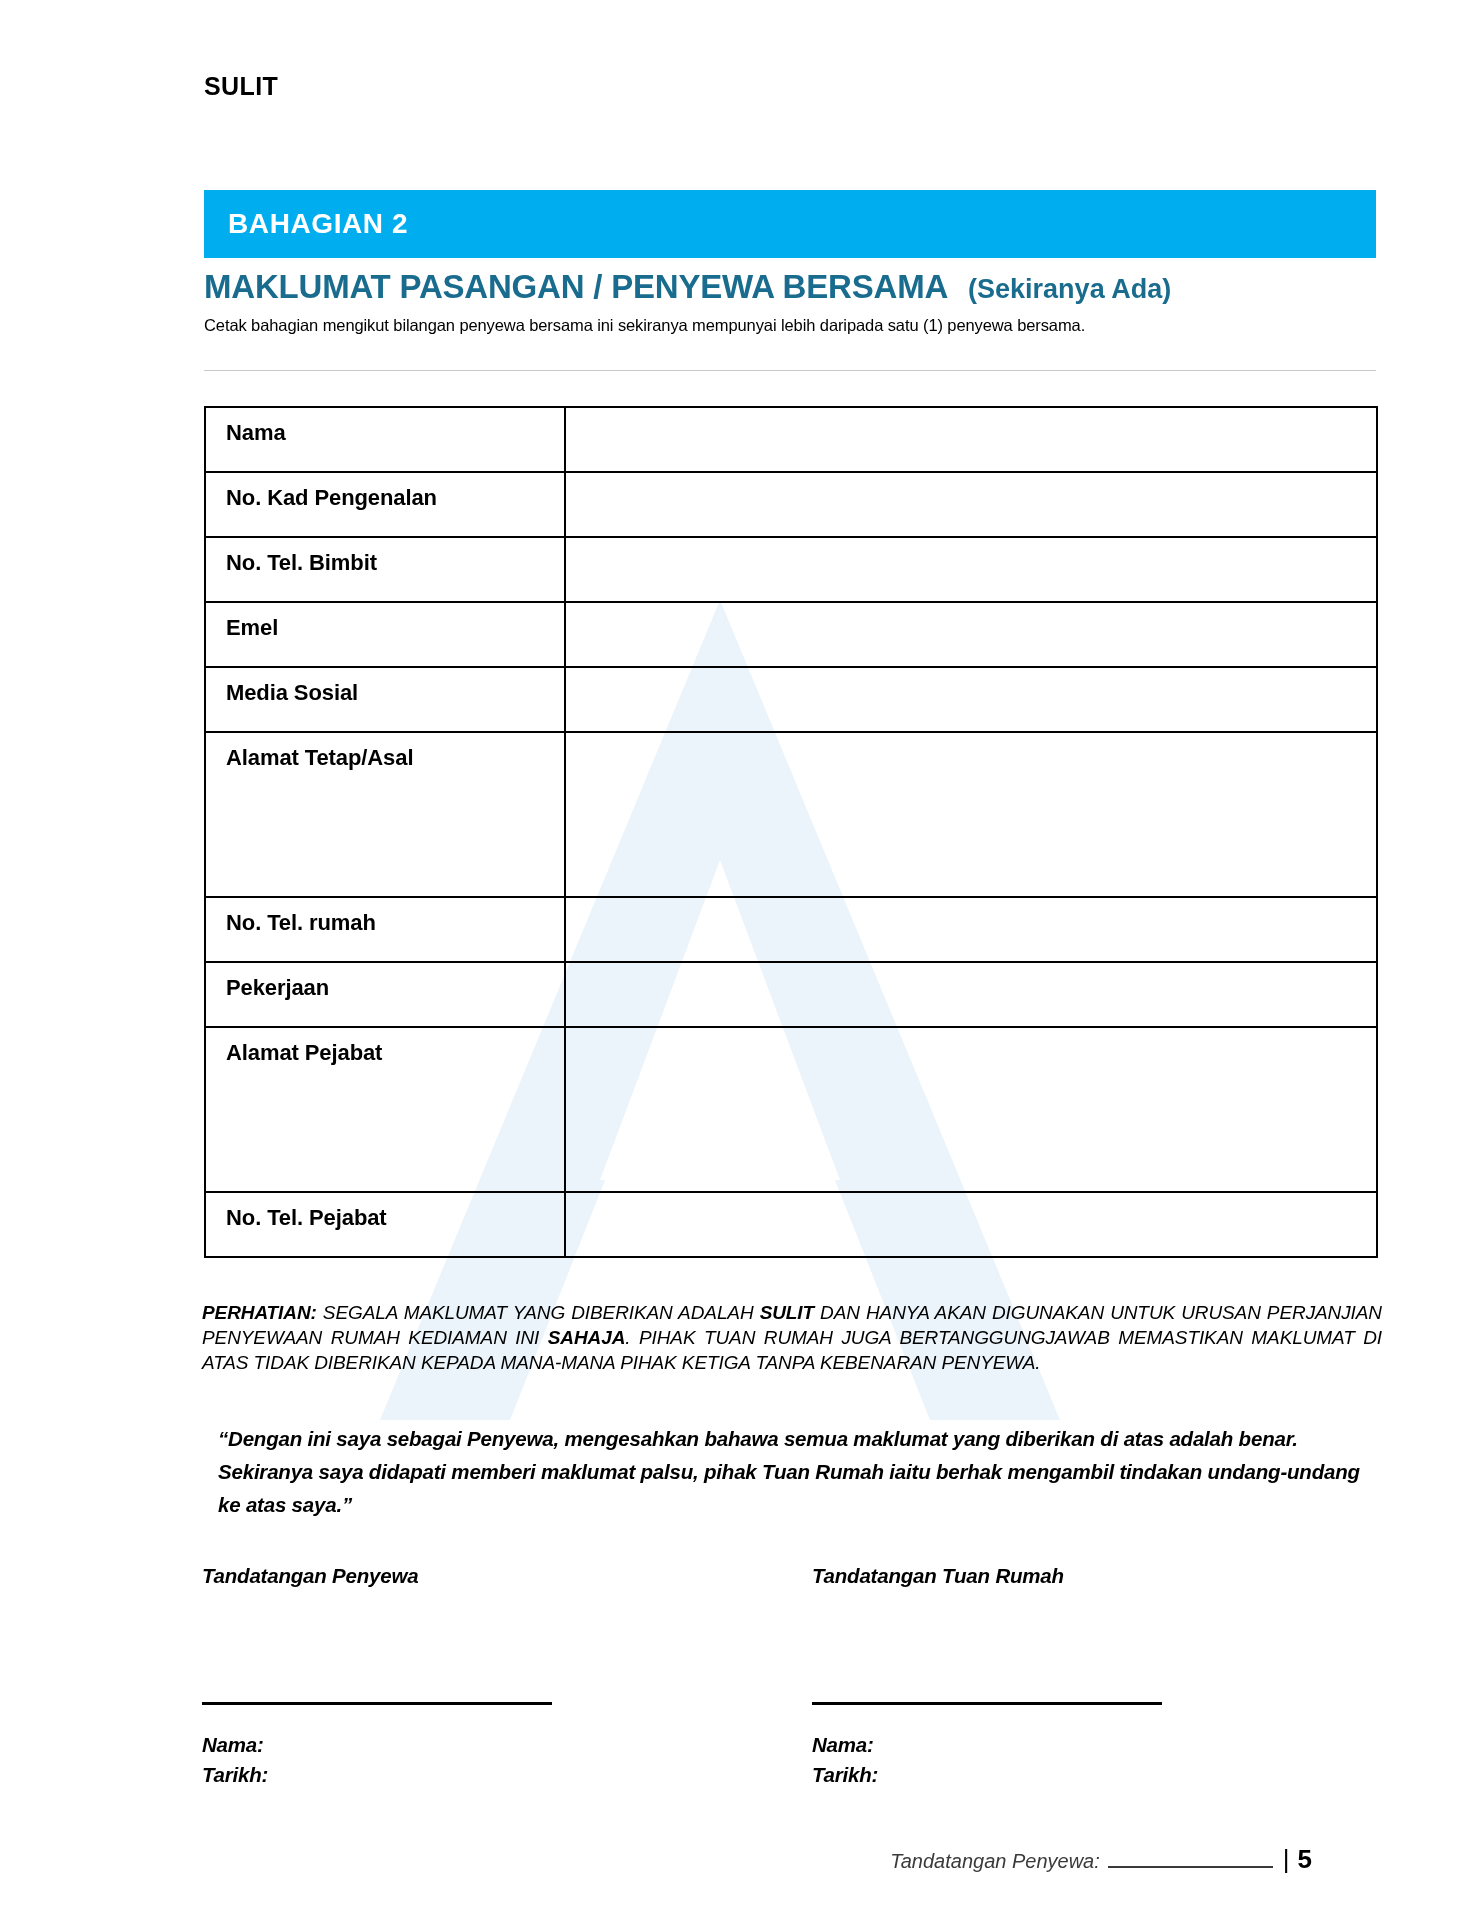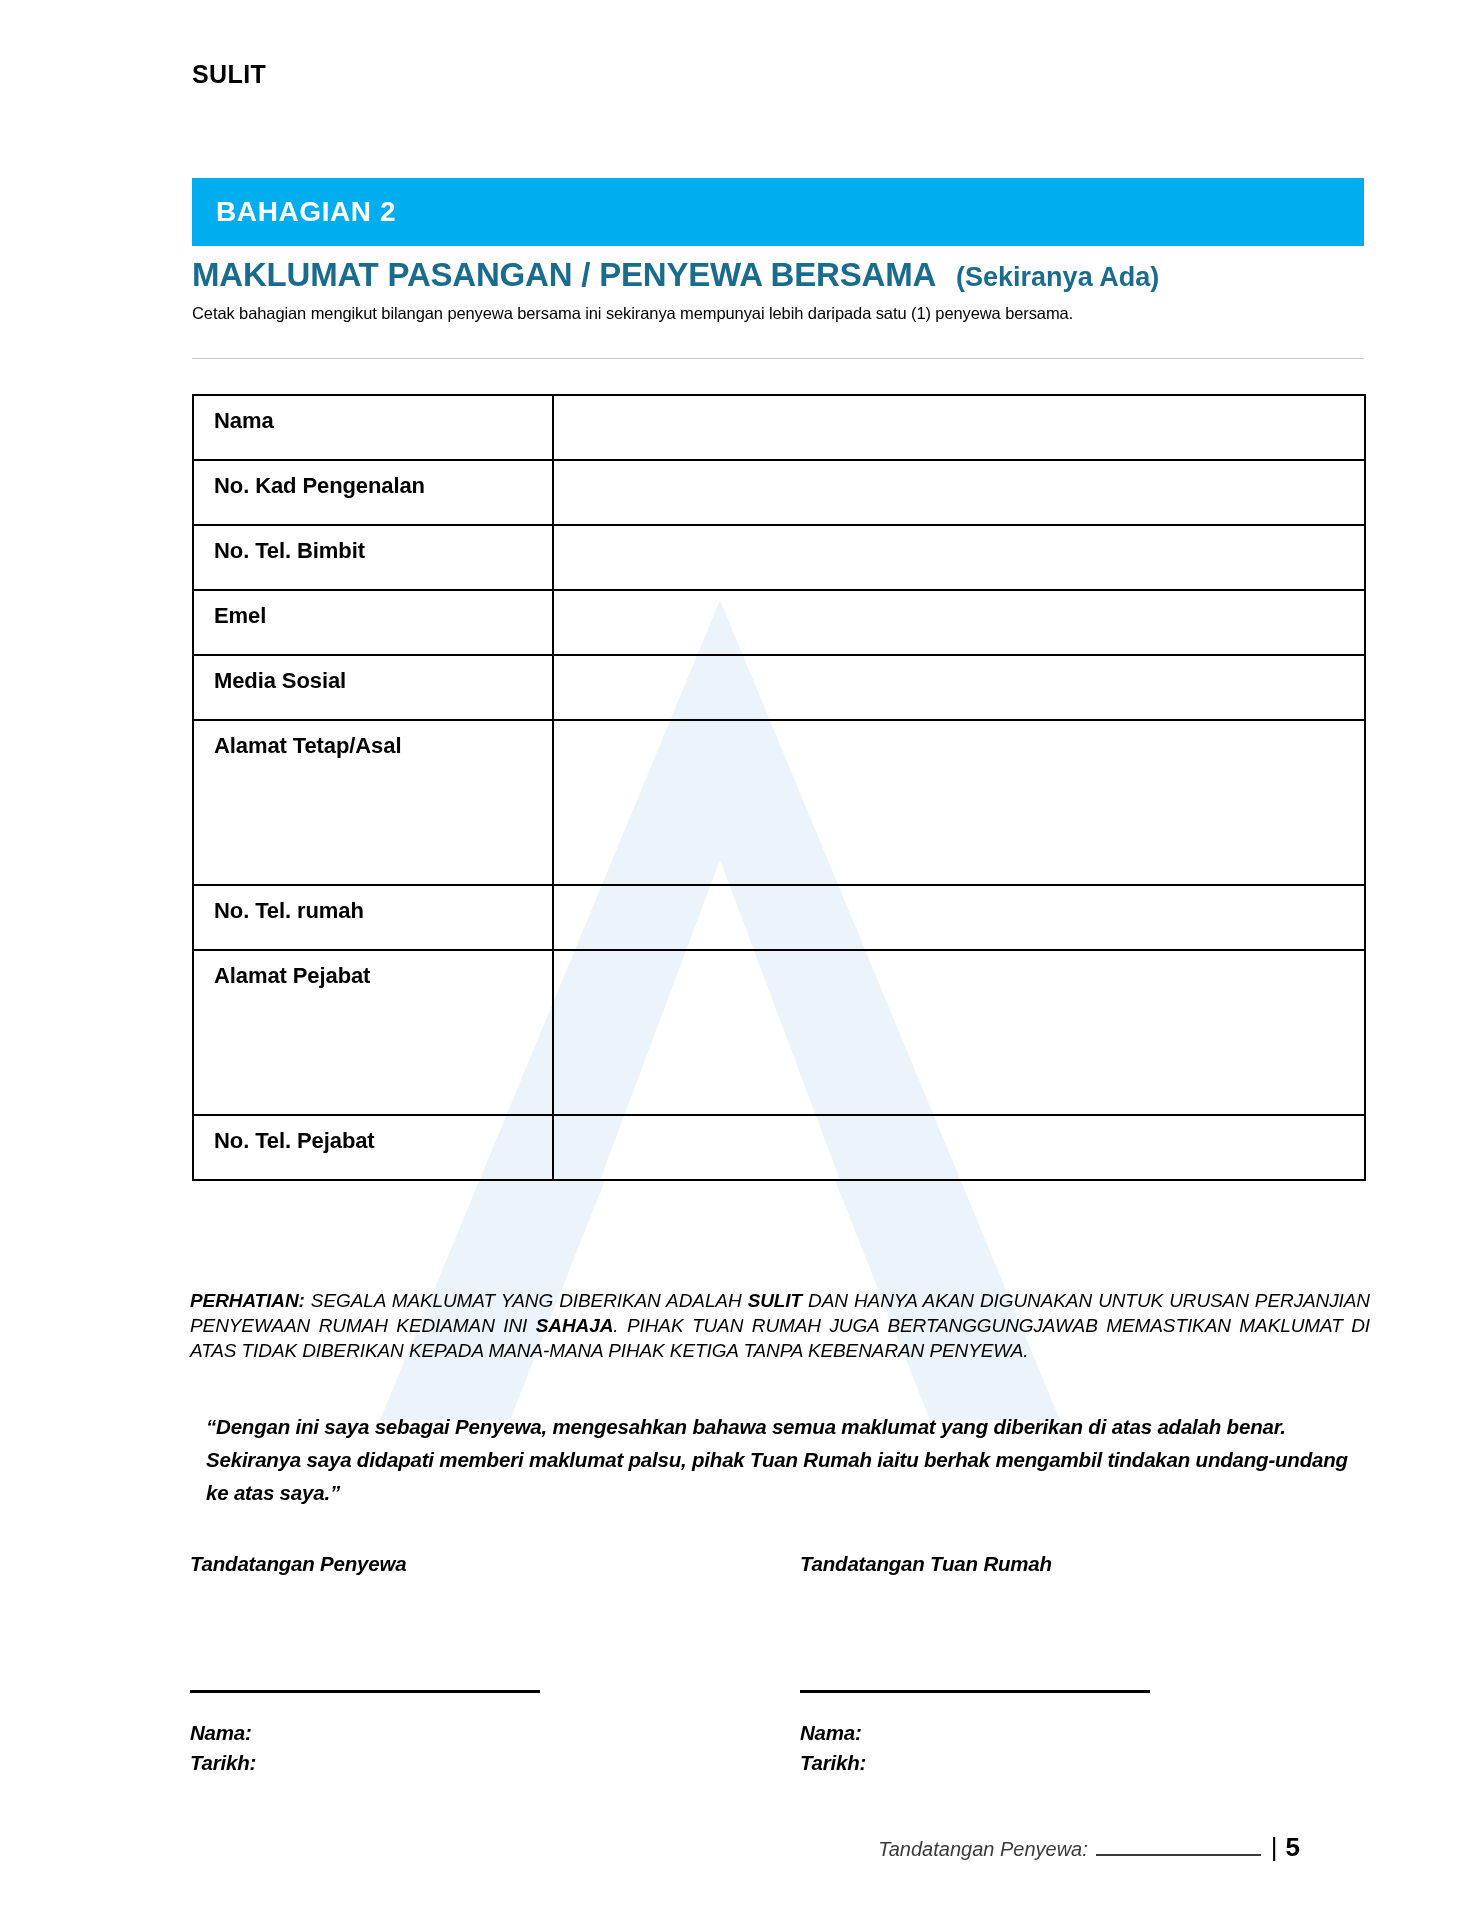--- a/index.html
+++ b/index.html
@@ -11,21 +11,21 @@
     font-family: "Liberation Sans", sans-serif;
     color: #000000;
     position: relative;
     overflow: hidden;
   }
 
   .page {
     position: relative;
     width: 1484px;
     height: 1920px;
-    padding: 0;
+    padding: 12px;
   }
 
   
   .watermark {
     position: absolute;
     left: 370px;
     top: 560px;
     width: 700px;
     height: 880px;
     z-index: 0;
@@ -271,20 +271,24 @@
           <td class="value"></td>
         </tr>
         <tr class="r-tall">
           <td class="label">Alamat Tetap/Asal</td>
           <td class="value"></td>
         </tr>
         <tr class="r-normal">
           <td class="label">No. Tel. rumah</td>
           <td class="value"></td>
         </tr>
+        <tr class="r-normal">
+          <td class="label">Pekerjaan</td>
+          <td class="value"></td>
+        </tr>
         <tr class="r-tall">
           <td class="label">Alamat Pejabat</td>
           <td class="value"></td>
         </tr>
         <tr class="r-normal">
           <td class="label">No. Tel. Pejabat</td>
           <td class="value"></td>
         </tr>
       </tbody>
     </table>

